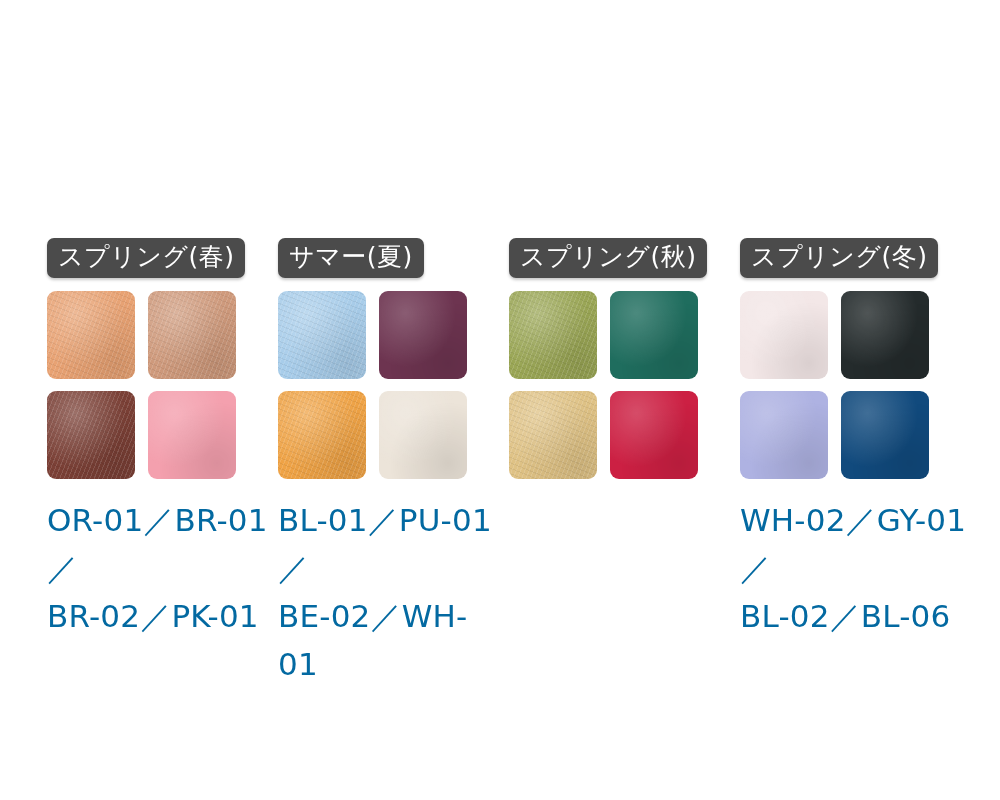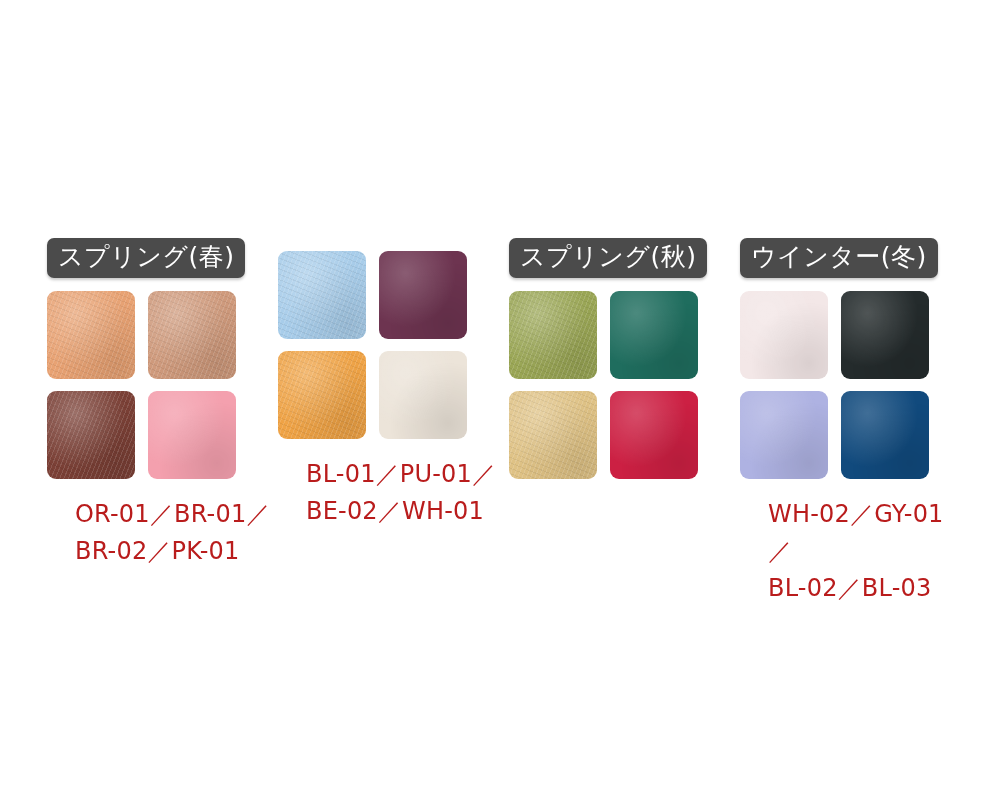--- a/index.html
+++ b/index.html
@@ -90,27 +90,26 @@
     background:
       repeating-linear-gradient(112deg, rgba(255,255,255,0.13) 0 1px, rgba(255,255,255,0) 1px 4px),
       repeating-linear-gradient(22deg, rgba(0,0,0,0.055) 0 1px, rgba(0,0,0,0) 1px 5px),
       radial-gradient(ellipse at 32% 26%, rgba(255,255,255,0.26), rgba(255,255,255,0) 60%),
       radial-gradient(ellipse at 80% 84%, rgba(0,0,0,0.10), rgba(0,0,0,0) 62%);
   }
 
   
   .season-caption {
     margin-top: 17px;
-    font-size: 24px;
+    font-size: 31px;
     line-height: 1.55;
     letter-spacing: 0.2px;
-    color: #b91c1c;
+    color: #0369a1;
     font-family: "DejaVu Sans", "Liberation Sans", sans-serif;
     white-space: pre-line;
-    margin-left: 28px;
   }
 </style>
 </head>
 <body>
 
 <div class="chart">
   <div class="columns" id="columns">
       <div class="season-column">
         <div class="season-header">スプリング(春)</div>
         <div class="swatch-grid">
@@ -124,20 +123,21 @@
             <span class="sheen"></span>
           </div>
           <div class="swatch" title="PK-01" style="background: rgb(244, 160, 174);">
             <span class="sheen"></span>
           </div>
         </div>
         <div class="season-caption">OR-01／BR-01／
 BR-02／PK-01</div>
       </div>
       <div class="season-column">
+        <div class="season-header">サマー(夏)</div>
         <div class="swatch-grid">
           <div class="swatch shimmer" title="BL-01" style="background: rgb(168, 205, 234);">
             <span class="sheen"></span>
           </div>
           <div class="swatch" title="PU-01" style="background: rgb(109, 52, 80);">
             <span class="sheen"></span>
           </div>
           <div class="swatch shimmer" title="BE-01" style="background: rgb(239, 163, 70);">
             <span class="sheen"></span>
           </div>
@@ -159,32 +159,32 @@
           </div>
           <div class="swatch shimmer" title="GD-01" style="background: rgb(223, 194, 133);">
             <span class="sheen"></span>
           </div>
           <div class="swatch" title="RS-01" style="background: rgb(204, 32, 67);">
             <span class="sheen"></span>
           </div>
         </div>
       </div>
       <div class="season-column">
-        <div class="season-header">ウインター(冬)</div>
+        <div class="season-header">スプリング(冬)</div>
         <div class="swatch-grid">
           <div class="swatch" title="WH-02" style="background: rgb(243, 231, 231);">
             <span class="sheen"></span>
           </div>
           <div class="swatch" title="GY-01" style="background: rgb(36, 43, 44);">
             <span class="sheen"></span>
           </div>
           <div class="swatch" title="BL-02" style="background: rgb(174, 178, 226);">
             <span class="sheen"></span>
           </div>
           <div class="swatch" title="BL-03" style="background: rgb(17, 74, 125);">
             <span class="sheen"></span>
           </div>
         </div>
         <div class="season-caption">WH-02／GY-01／
-BL-02／BL-03</div>
+BL-02／BL-06</div>
       </div>
     </div>
 </div>
 
 </body></html>

